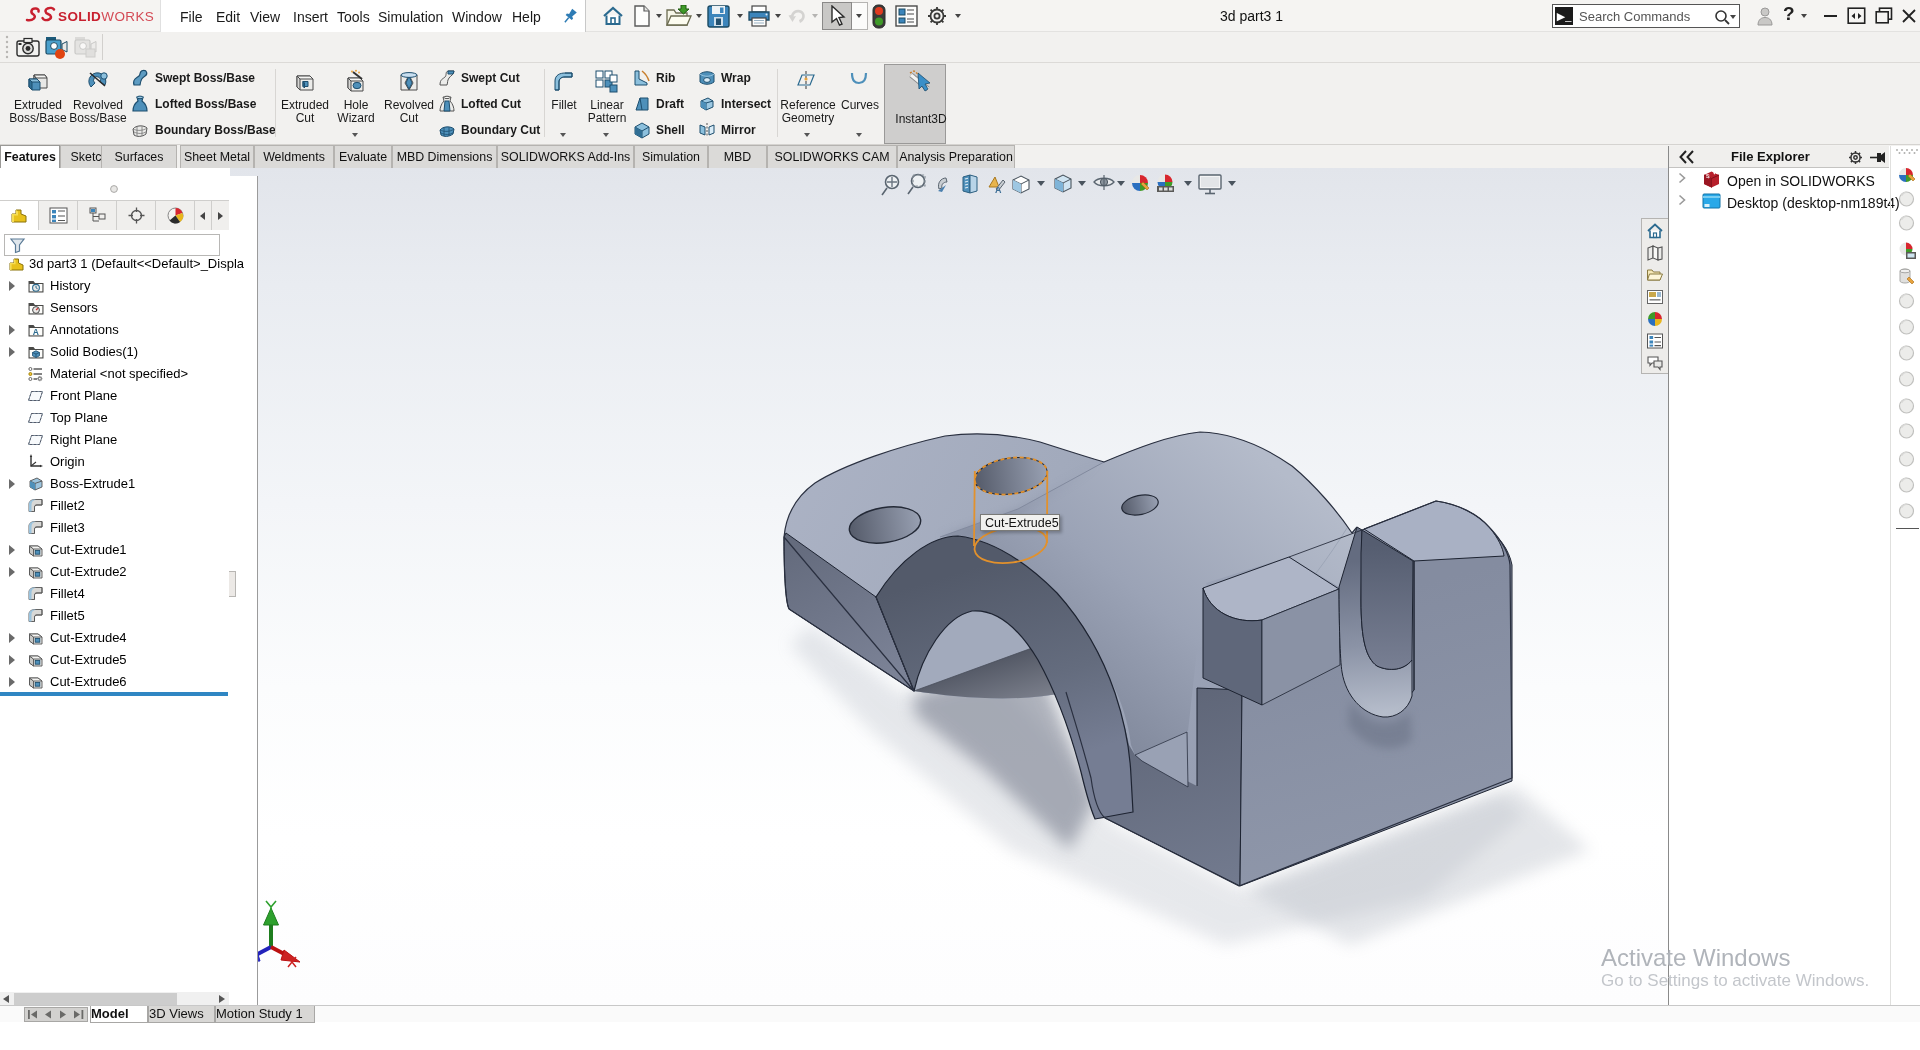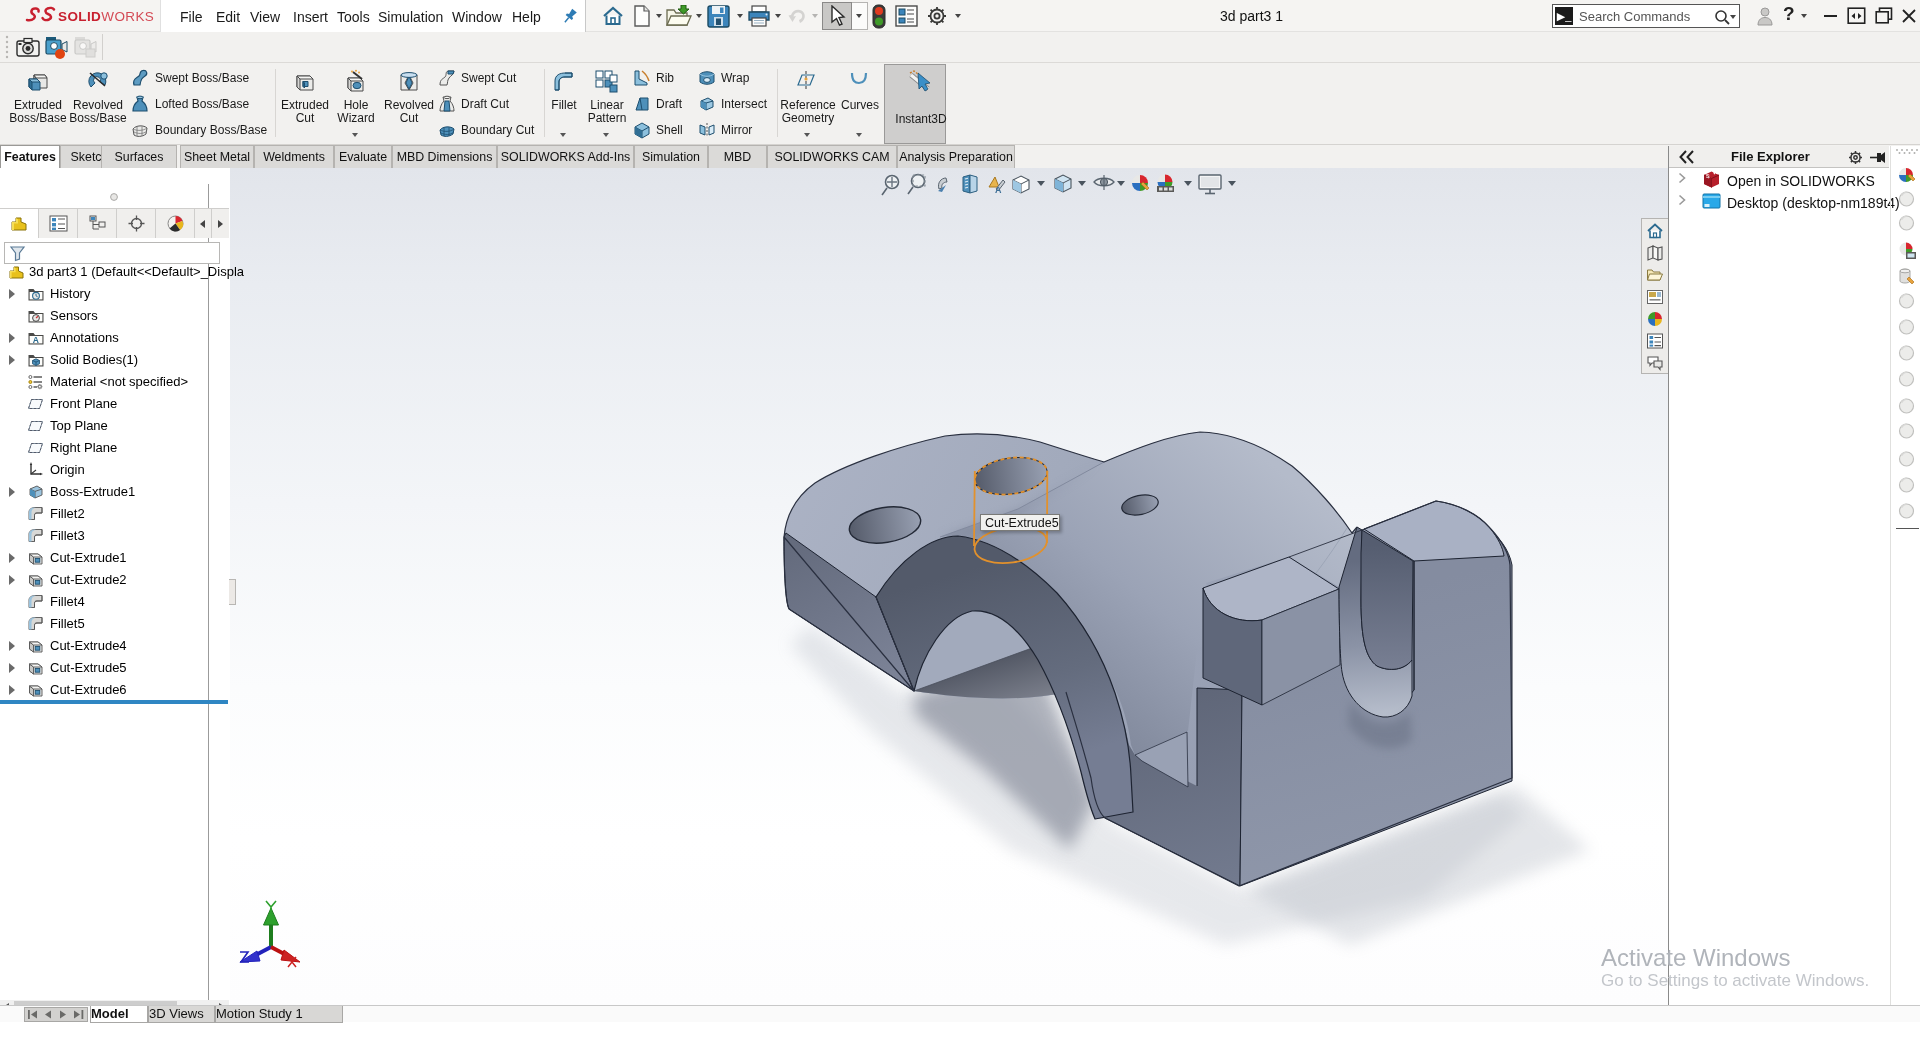--- a/index.html
+++ b/index.html
@@ -17,33 +17,33 @@
 #searchbox .sicon{position:absolute;left:2px;top:2px;width:18px;height:18px;background:#1b1b1b;color:#fff;font-size:11px;line-height:18px;text-align:center;}
 #searchbox .stext{position:absolute;left:26px;top:4px;font-size:13px;color:#555;}
 
 
 #row2{position:absolute;left:0;top:32px;width:1920px;height:31px;background:#f2f1ef;border-bottom:1px solid #dcdad7;}
 
 
 #ribbon{position:absolute;left:0;top:63px;width:1920px;height:82px;background:#f2f1ef;border-bottom:1px solid #d5d3d0;}
 .rsep{position:absolute;top:6px;height:68px;width:1px;background:#d8d6d3;}
 .bigbtn{position:absolute;top:6px;text-align:center;font-size:12px;color:#1a1a1a;line-height:13.5px;}
-.smalllbl{position:absolute;font-size:12px;color:#1a1a1a;white-space:nowrap;}
+.smalllbl{position:absolute;font-size:12px;color:#1a1a1a;white-space:nowrap;font-weight:bold;}
 .dropcaret{position:absolute;width:0;height:0;border-left:3.2px solid transparent;border-right:3.2px solid transparent;border-top:4.2px solid #555;}
 
 
 #tabrow{position:absolute;left:0;top:145px;width:1920px;height:23px;background:#f2f1ef;}
 .rtab{position:absolute;top:0;height:23px;background:#dbdad8;border:1px solid #b5b3b0;border-bottom:none;font-size:12.4px;color:#111;text-align:center;line-height:22px;white-space:nowrap;overflow:hidden;}
 .rtab.active{background:#fff;font-weight:bold;border-color:#9a9996;}
 
 
 #main{position:absolute;left:0;top:168px;width:1920px;height:837px;}
 
 
-#lpanel{position:absolute;left:0;top:16px;width:209px;height:837px;background:#fff;border-right:1px solid #9b9b9b;}
+#lpanel{position:absolute;left:0;top:8px;width:258px;height:837px;background:#fff;border-right:1px solid #9b9b9b;}
 #ltabs{position:absolute;left:0;top:24px;width:229px;height:30px;background:#f0efed;border-top:1px solid #cfcecc;border-bottom:1px solid #cfcecc;}
 .ltab{position:absolute;top:0;width:39px;height:29px;border-right:1px solid #cfcecc;background:#f0efed;}
 .ltab.active{background:#fff;}
 #lfilter{position:absolute;left:4px;top:58px;width:216px;height:22px;border:1px solid #b8b7b5;background:#fff;}
 #tree{position:absolute;left:0;top:76px;width:229px;}
 .trow{position:absolute;left:0;height:22px;font-size:13px;color:#000;white-space:nowrap;}
 .trow .txt{position:absolute;left:50px;top:3px;}
 .tarrow{position:absolute;left:9px;top:6px;width:0;height:0;border-top:5px solid transparent;border-bottom:5px solid transparent;border-left:6px solid #6a6a6a;}
 .ticon{position:absolute;left:27px;top:2px;width:18px;height:18px;}
 #rollback{position:absolute;left:0px;top:516px;width:228px;height:3.5px;background:#2f86c3;}
@@ -312,21 +312,21 @@
     <svg class="abs" style="left:438px;top:6px" width="18" height="18" viewBox="0 0 18 18">
         <path d="M2 16 C2 10 5 10 7 8 C9 6 7 3 10 2 L16 2 C16 6 13 6 11 9 C9 12 10 13 9 16 Z" fill="#ececea" stroke="#555" stroke-width="1"></path>
         <path d="M10 2 L16 2 L15 5 L10 5 Z" fill="#4e90ba" stroke="#1d4e6e"></path>
       </svg>
     <div class="smalllbl" style="left:461px;top:8px">Swept Cut</div>
     <svg class="abs" style="left:438px;top:32px" width="18" height="18" viewBox="0 0 18 18">
         <path d="M5 2 L13 2 L12 6 C15 9 16 13 16 16 L2 16 C2 13 3 9 6 6 Z" fill="#ececea" stroke="#555" stroke-width="1"></path>
         <path d="M7 6 L11 6 L12 16 L6 16 Z" fill="#4e90ba" stroke="#1d4e6e"></path>
         <ellipse cx="9" cy="2.4" rx="3" ry="1.2" fill="#f8f8f6" stroke="#555"></ellipse>
       </svg>
-    <div class="smalllbl" style="left:461px;top:34px">Draft Cut</div>
+    <div class="smalllbl" style="left:461px;top:34px">Lofted Cut</div>
     <svg class="abs" style="left:438px;top:58px" width="18" height="18" viewBox="0 0 18 18">
         <path d="M2 9 C5 5 13 5 16 8 L15 13 C11 16 6 16 3 14 Z" fill="#4e90ba" stroke="#1d4e6e" stroke-width="1"></path>
         <path d="M2 9 C6 11 12 11 16 8 M3 12 C7 14 12 14 15.5 11.5 M6 6.5 L6 15 M11 6.5 L11 15" stroke="#1d4e6e" stroke-width="0.8" fill="none"></path>
       </svg>
     <div class="smalllbl" style="left:461px;top:60px">Boundary Cut</div>
 
     <div class="rsep" style="left:544px"></div>
 
     <div class="bigbtn" style="left:546px;width:36px;">
       <svg width="26" height="26" viewBox="0 0 26 26">
@@ -1133,16 +1133,16 @@
           <rect x="1" y="1" width="1.8" height="9"></rect>
           <path d="M10 1.5 L10 9.5 L4 5.5 Z"></path>
           <path d="M24 1.5 L24 9.5 L18 5.5 Z"></path>
           <path d="M33 1.5 L33 9.5 L39 5.5 Z"></path>
           <path d="M47 1.5 L47 9.5 L53 5.5 Z"></path>
           <rect x="54.5" y="1" width="1.8" height="9"></rect>
         </g>
       </svg>
     <div class="btab active" style="left:90px;width:58px;">Model</div>
     <div class="btab" style="left:148px;width:67px;">3D Views</div>
-    <div class="btab" style="left:215px;width:128px;">Motion Study 1</div>
+    <div class="btab" style="left:215px;width:100px;">Motion Study 1</div>
   </div>
 
 </div>
 
 </body></html>

